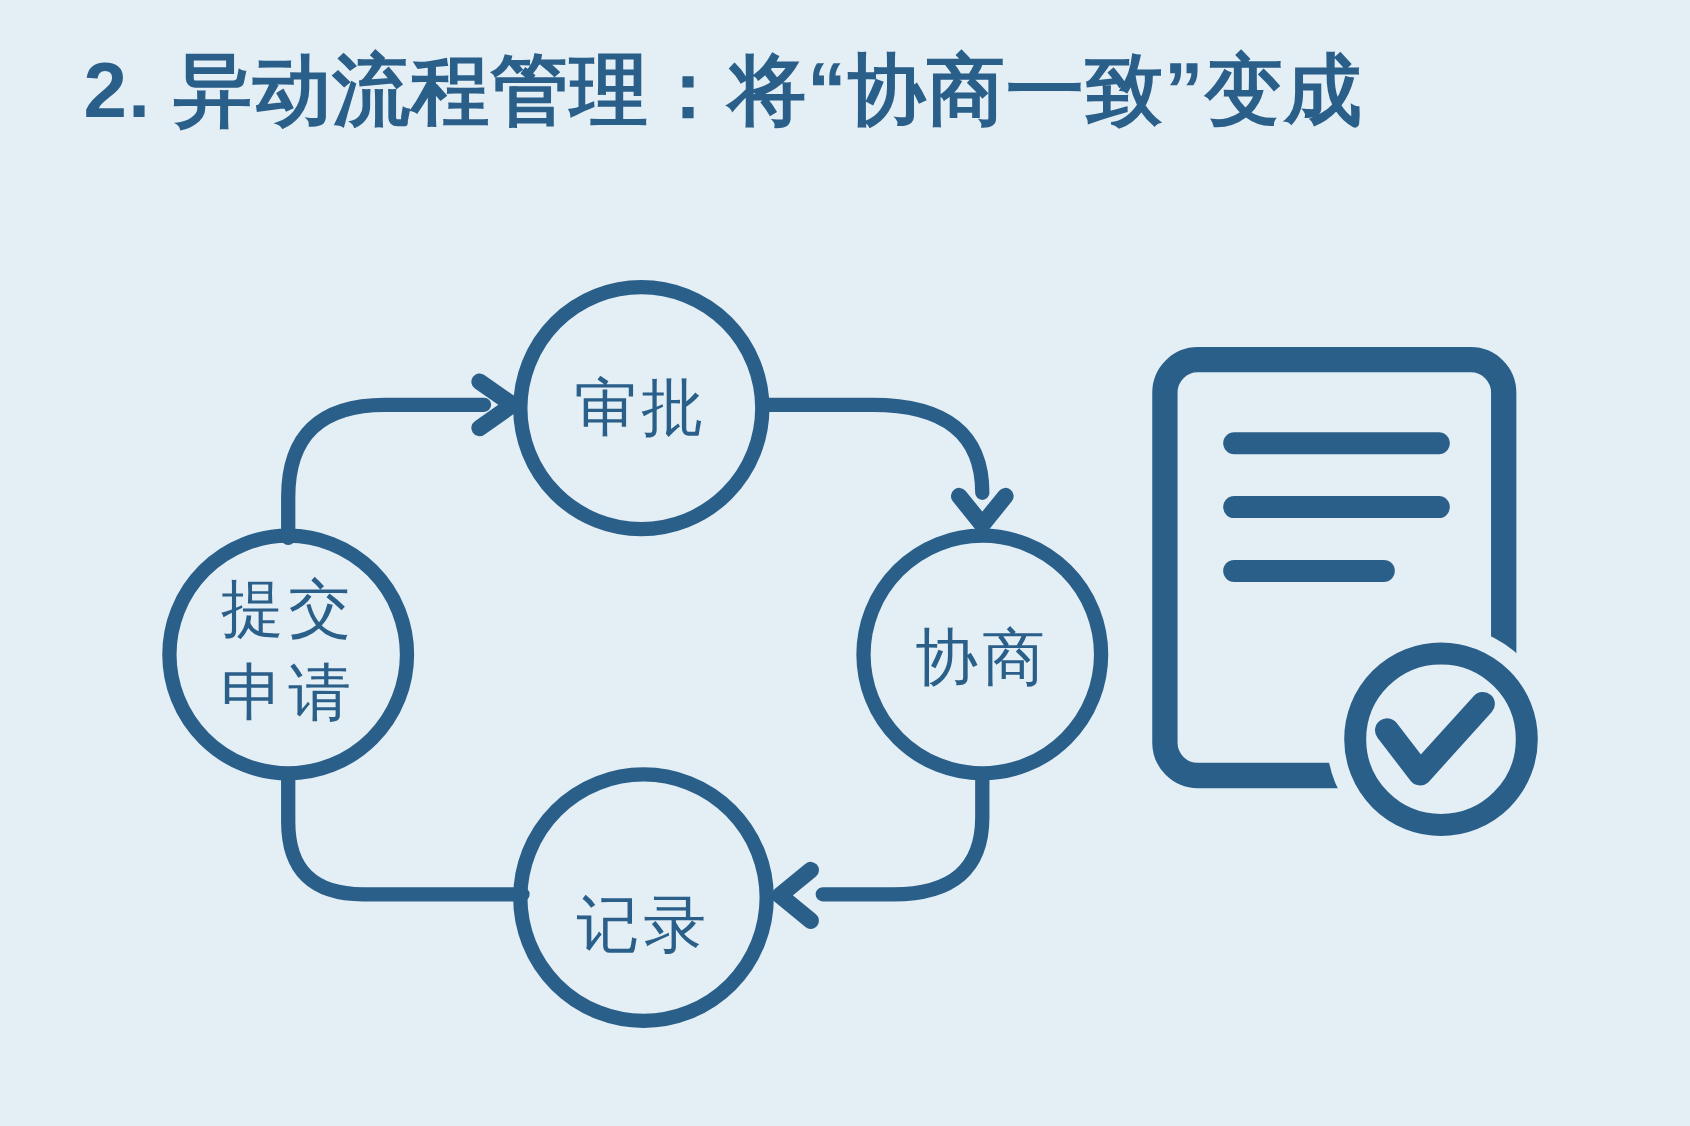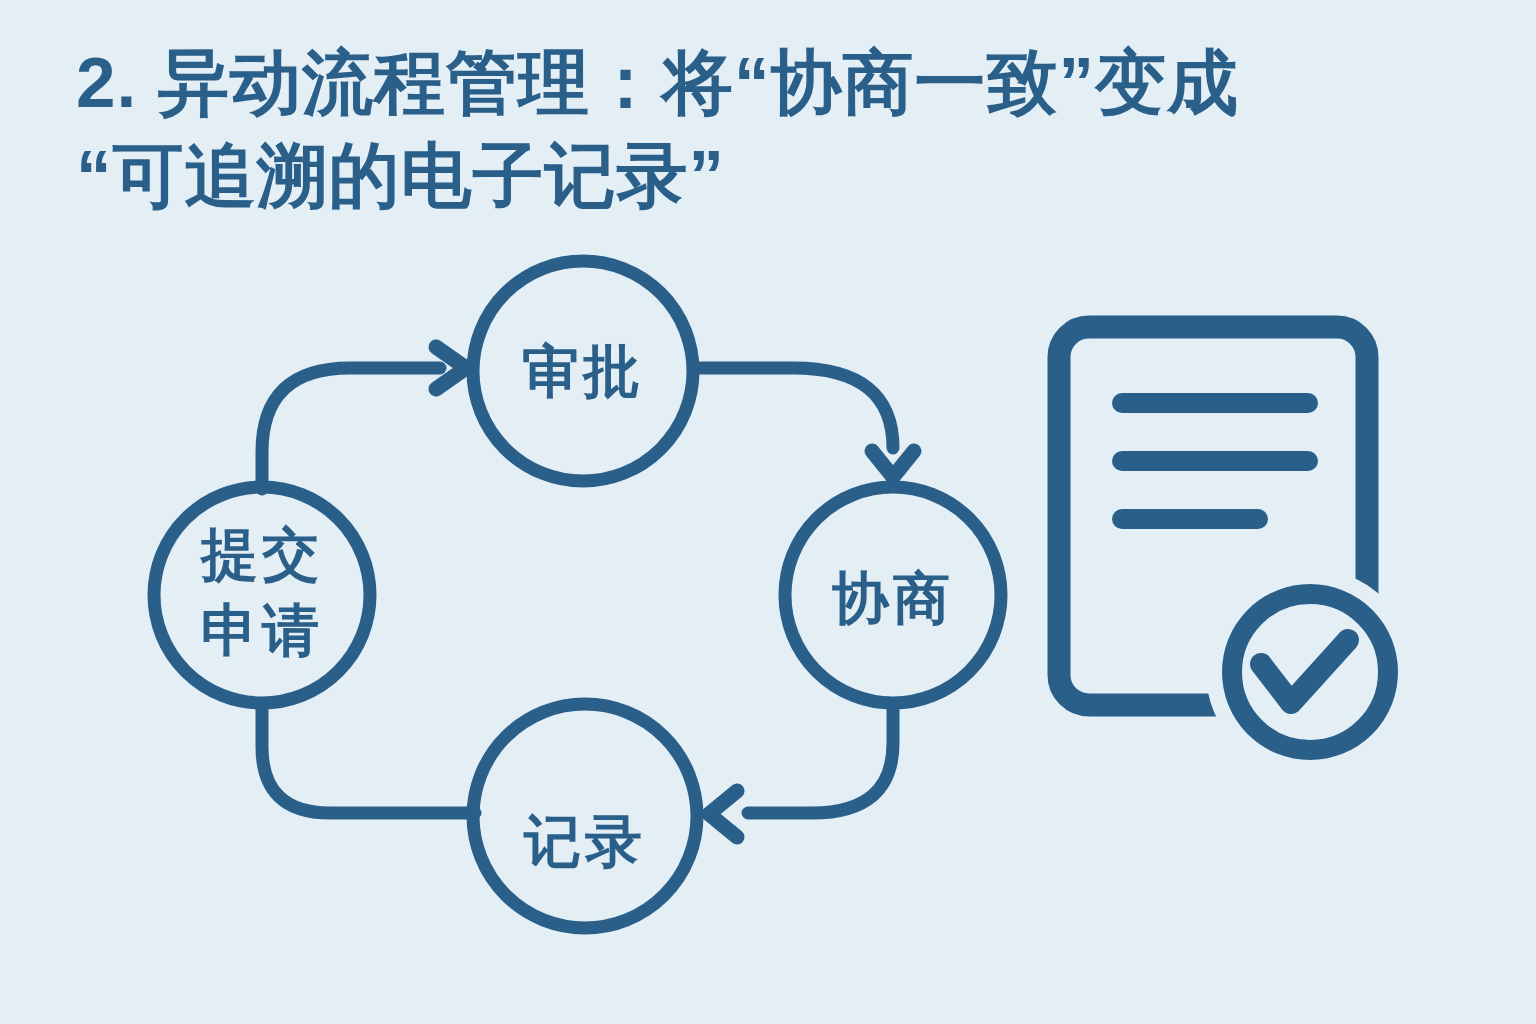--- a/index.html
+++ b/index.html
@@ -22,33 +22,32 @@
     white-space:nowrap;
   }
   .title-line{display:block;}
   .diagram{
     position:absolute;left:0;top:0;width:1536px;height:1024px;
   }
   .stroke{stroke:var(--ink);fill:none;}
   .fill-bg{fill:var(--bg);stroke:none;}
   .node-label{
     position:absolute;transform:translate(-50%,-50%);
-    color:var(--ink);font-weight:700;font-size:57px;line-height:76px;
+    color:var(--ink);font-weight:400;font-size:57px;line-height:76px;
     letter-spacing:4px;text-align:center;white-space:nowrap;
   }
   .node-line{display:block;}
 </style>
 </head>
 <body>
 
 <div class="canvas">
 
   <h1 class="title">
     <span class="title-line">2. 异动流程管理：将“协商一致”变成</span>
-    <span class="title-line">“可追溯的电子记录”</span>
   </h1>
 
   <svg class="diagram" viewBox="0 0 1536 1024" aria-hidden="true">
 
     <circle class="stroke" cx="583" cy="371" r="110" stroke-width="13"></circle>
     <circle class="stroke" cx="262" cy="595" r="108" stroke-width="13"></circle>
     <circle class="stroke" cx="893" cy="595" r="108" stroke-width="13"></circle>
     <circle class="stroke" cx="585" cy="816" r="112" stroke-width="13"></circle>
 
     <path class="stroke" d="M 262 489 L 262 452 Q 262 368 350 368 L 440 368" stroke-width="13" stroke-linecap="round"></path>

